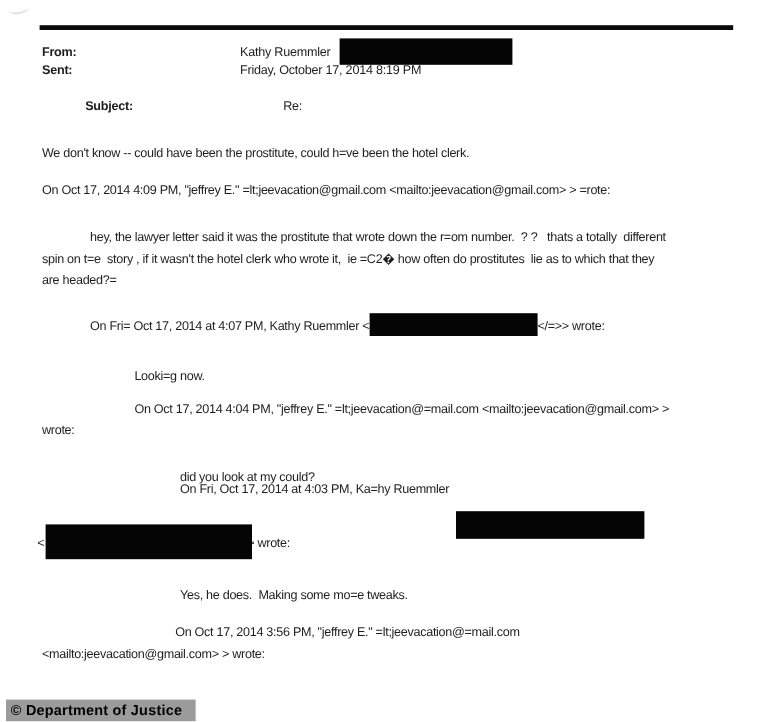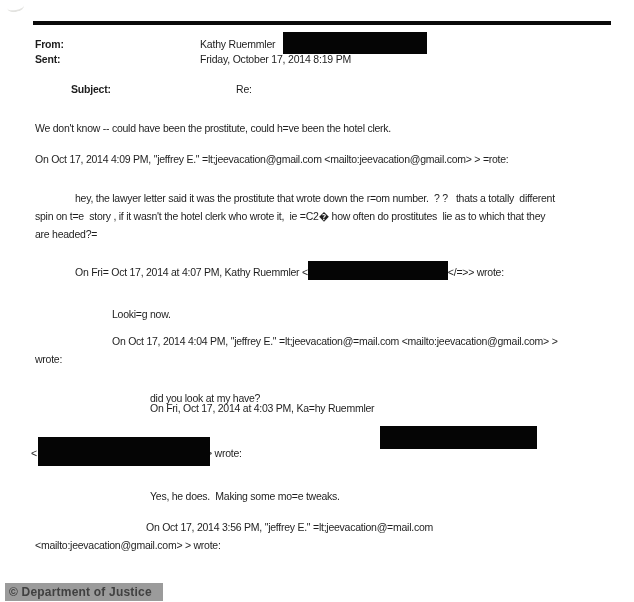--- a/index.html
+++ b/index.html
@@ -43,21 +43,21 @@
   #red-4{left:38px;top:437px;width:172px;height:29px;z-index:2;}
   #p8-after{left:206px;top:446px;}
   #p9{left:150px;top:489px;}
   #p10-l1{left:146px;top:520px;}
   #p10-l2{left:35px;top:538px;}
   #p11{left:188px;top:571px;}
   #p12{left:188px;top:587px;margin-top:35px;}
   
   #watermark{
     position:absolute;left:5px;top:583px;width:158px;height:18px;
-    background:#9b9b9b;color:#404040;font-weight:bold;font-size:12px;
+    background:#9b9b9b;color:#000000;font-weight:bold;font-size:12px;
     display:flex;align-items:center;padding-left:4px;box-sizing:border-box;
     letter-spacing:0.2px;white-space:pre;
   }
 </style>
 </head>
 <body>
 
 <div id="page">
 
   <div id="pen-mark"></div>
@@ -88,21 +88,21 @@
     <span class="txt">On Fri= Oct 17, 2014 at 4:07 PM, Kathy Ruemmler &lt;</span>
     <span class="inline-redact"></span>
     <span class="txt">&lt;/=&gt;&gt; wrote:</span>
   </div>
 
   <div class="abs" id="p5">Looki=g now.</div>
 
   <div class="abs" id="p6-l1">On Oct 17, 2014 4:04 PM, "jeffrey E." =lt;jeevacation@=mail.com &lt;mailto:jeevacation@gmail.com&gt; &gt;</div>
   <div class="abs" id="p6-l2">wrote:</div>
 
-  <div class="abs" id="p7">did you look at my have?</div>
+  <div class="abs" id="p7">did you look at my could?</div>
 
   <div class="abs" id="p8-l1">On Fri, Oct 17, 2014 at 4:03 PM, Ka=hy Ruemmler</div>
   <div class="redact" id="red-3"></div>
   <div class="abs" id="p8-open">&lt;</div>
   <div class="redact" id="red-4"></div>
   <div class="abs" id="p8-after">&gt; wrote:</div>
 
   <div class="abs" id="p9">Yes, he does.  Making some mo=e tweaks.</div>
 
   <div class="abs" id="p10-l1">On Oct 17, 2014 3:56 PM, "jeffrey E." =lt;jeevacation@=mail.com</div>

